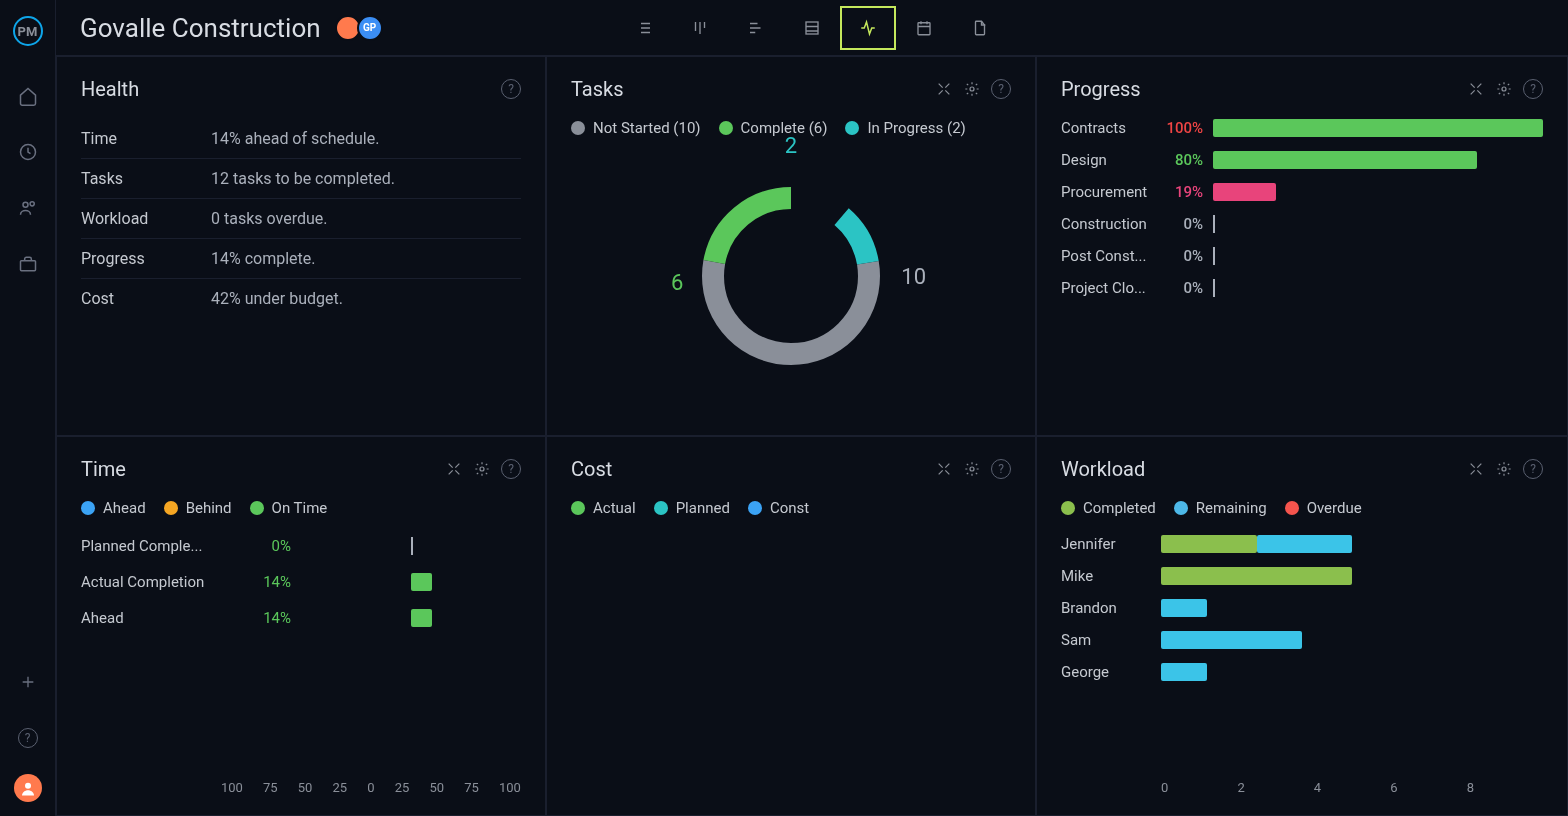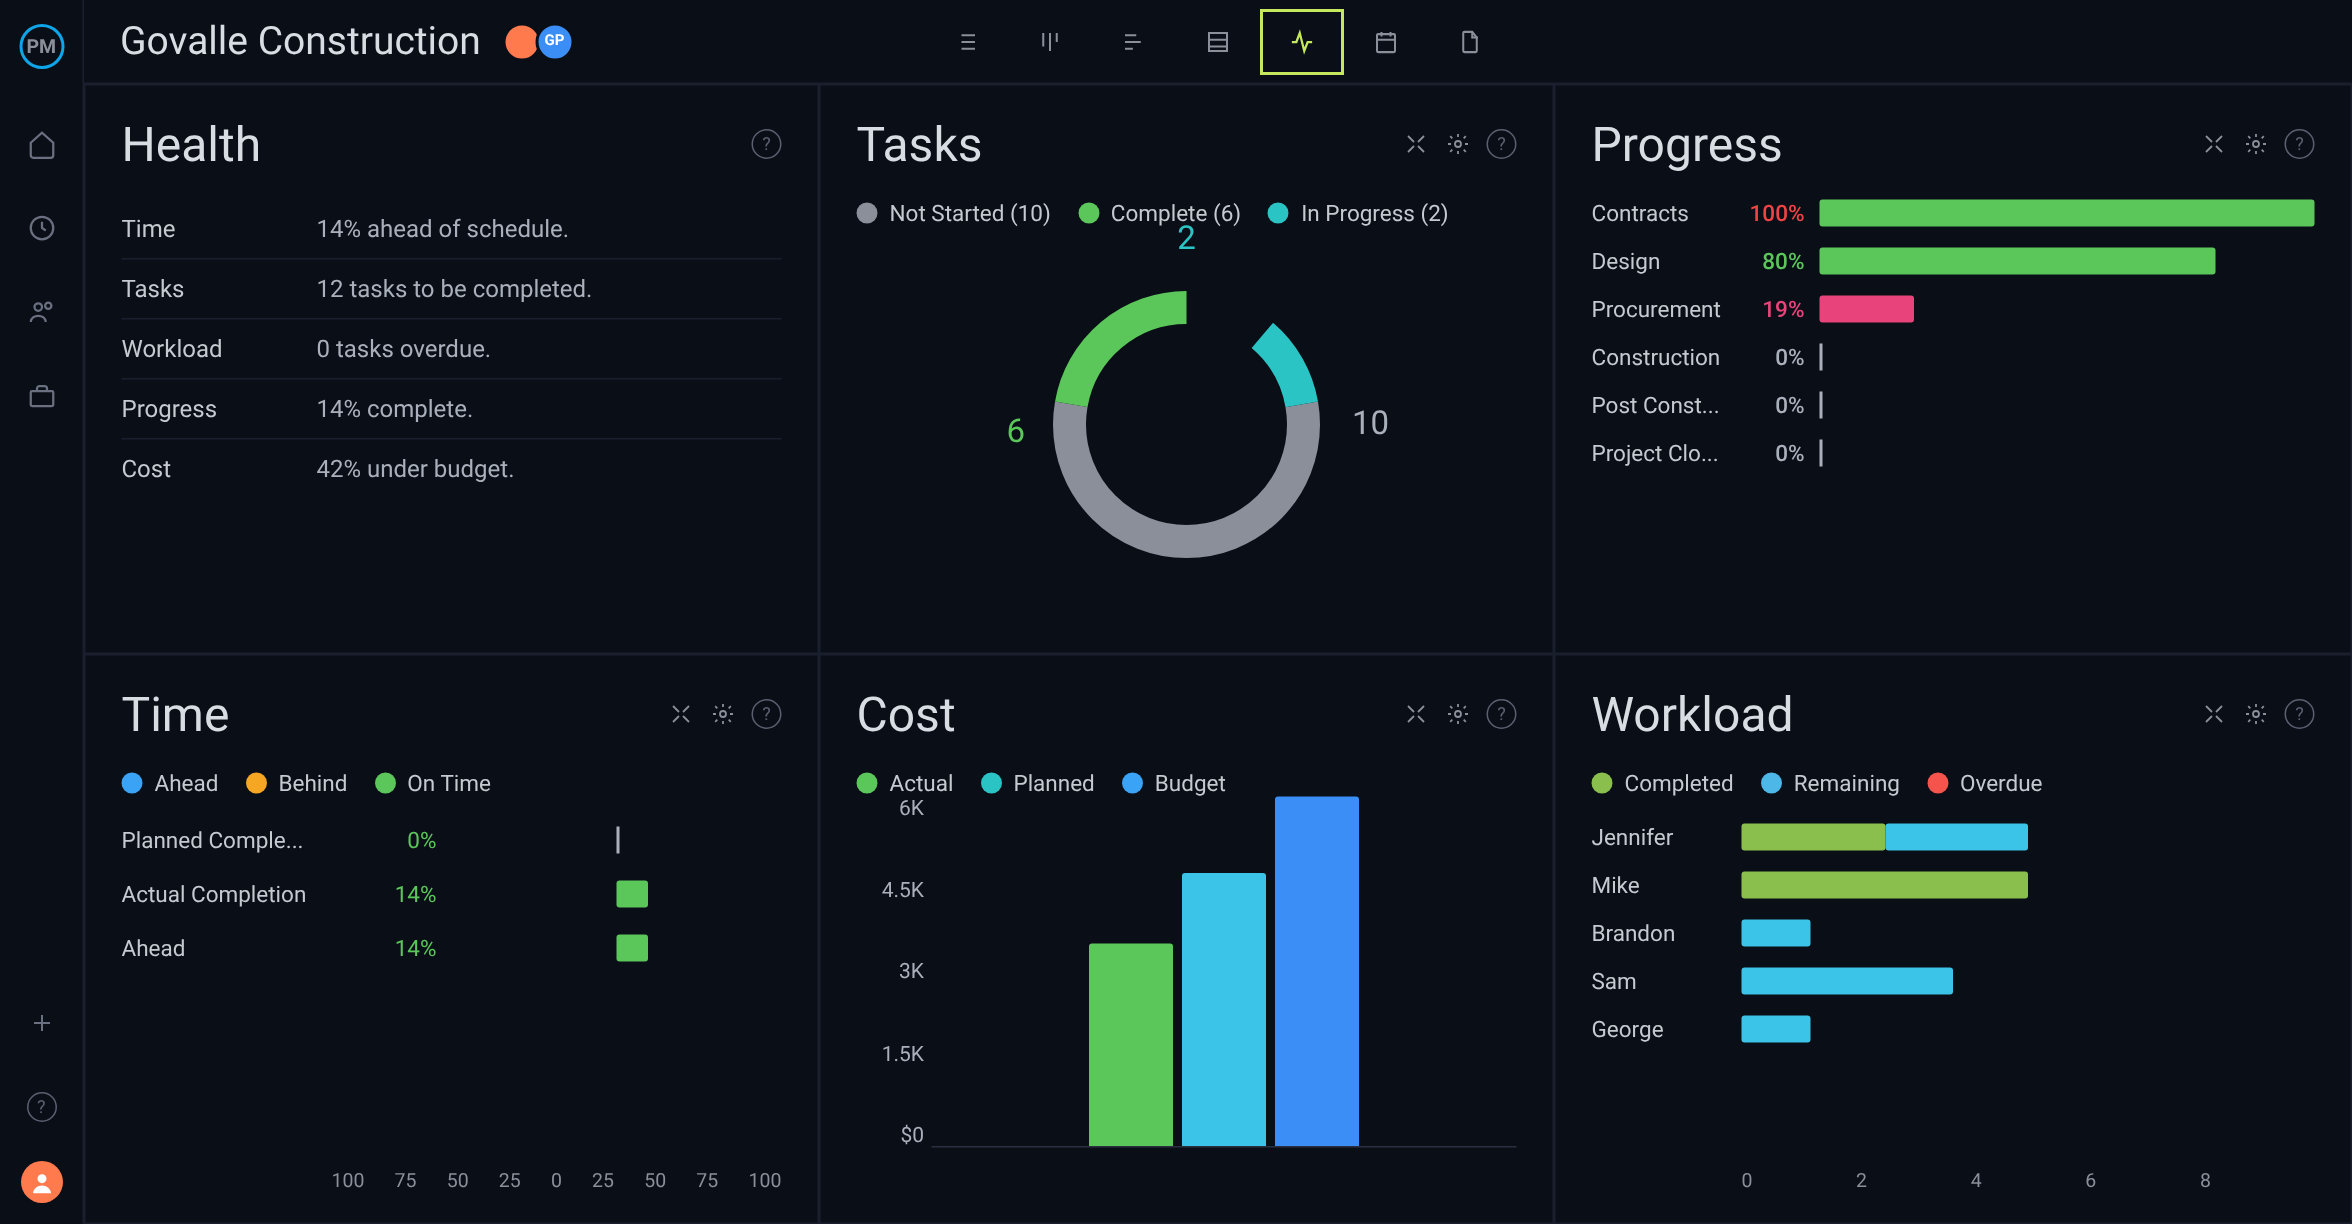--- a/index.html
+++ b/index.html
@@ -83,21 +83,21 @@
   border: 1px solid #1a1f2e;
   padding: 20px 24px;
   display: flex;
   flex-direction: column;
 }
 .panel-header {
   display: flex;
   align-items: center;
   margin-bottom: 18px;
 }
-.panel-title { font-size: 32px; color: #d8dce3; }
+.panel-title { font-size: 20px; color: #d8dce3; }
 .panel-actions { margin-left: auto; display: flex; gap: 10px; align-items:center;}
 .panel-actions .ico { color: #8a8f99; cursor:pointer; width:18px;height:18px;display:flex;align-items:center;justify-content:center; }
 .help-ico {
   width:20px;height:20px;border:1.5px solid #5a6070;border-radius:50%;
   display:flex;align-items:center;justify-content:center;font-size:12px;color:#5a6070;cursor:pointer;
 }
 
 .health-row { display:flex; padding:10px 0; border-bottom:1px solid #1a1f2e; font-size:16px; }
 .health-row:last-child { border-bottom:none; }
 .health-label { width: 130px; color:#c5c9d0; }
@@ -471,37 +471,23 @@
           <div class="legend-item">
             <span class="dot green"></span>
             <span>Actual</span>
           </div>
           <div class="legend-item">
             <span class="dot teal"></span>
             <span>Planned</span>
           </div>
           <div class="legend-item">
             <span class="dot blue"></span>
-            <span>Budget</span>
-          </div>
-        </div>
-      <div class="cost-chart">
-        <div class="cost-y" id="cost-y">
-            <div>6K</div>
-            <div>4.5K</div>
-            <div>3K</div>
-            <div>1.5K</div>
-            <div>$0</div>
-          </div>
-        <div class="cost-bars" id="cost-bars">
-            <div class="cost-bar" style="height:58%;background:#5bc75b"></div>
-            <div class="cost-bar" style="height:78%;background:#3bc4e8"></div>
-            <div class="cost-bar" style="height:100%;background:#3b8ef5"></div>
-          </div>
-      </div>
+            <span>Const</span>
+          </div>
+        </div>
     </div>
 
     <div class="panel">
       <div class="panel-header">
         <div class="panel-title">Workload</div>
         <div class="panel-actions">
           <div class="ico">
               <svg width="16" height="16" viewBox="0 0 24 24" fill="none" stroke="currentColor" stroke-width="1.8">
                 <path d="M4 4l6 6M20 4l-6 6M4 20l6-6M20 20l-6-6"></path>
               </svg>

